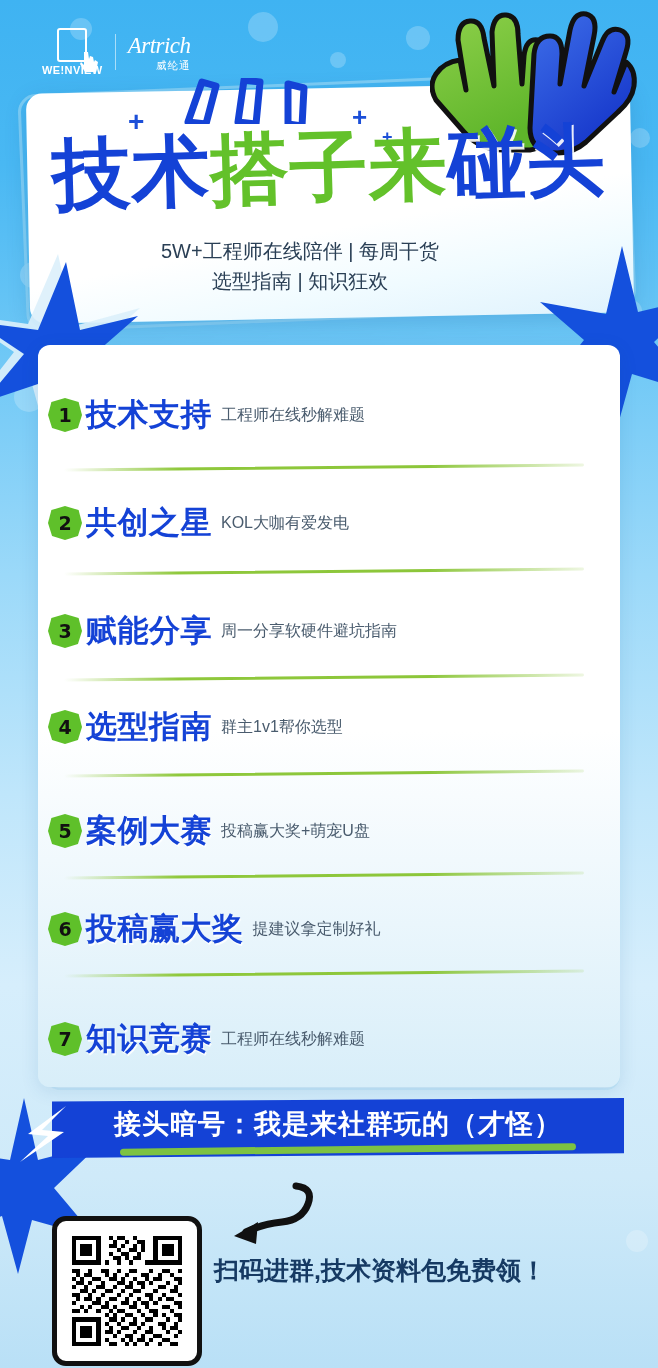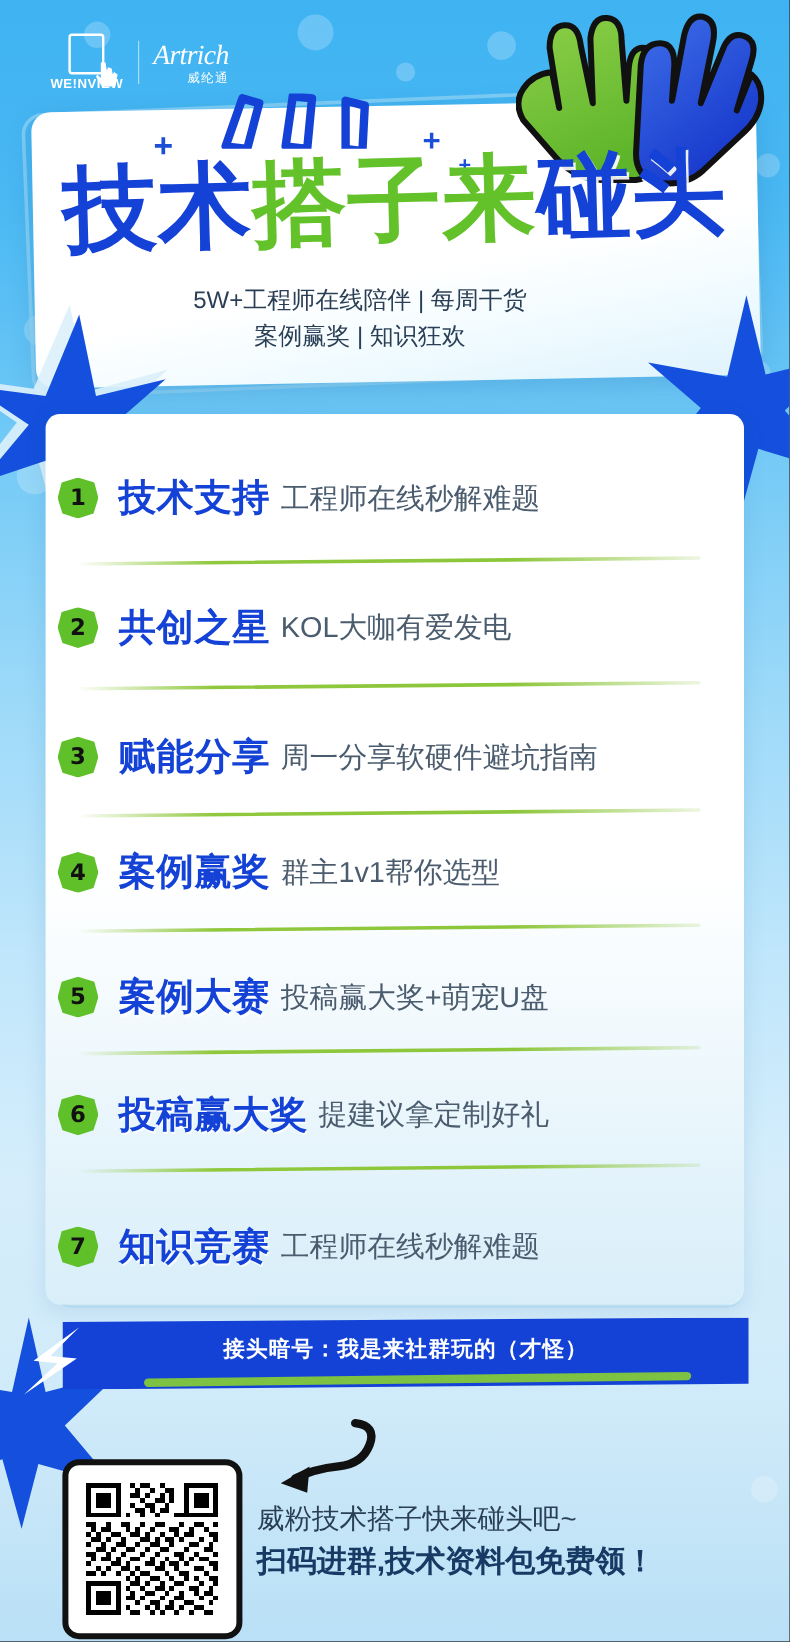--- a/index.html
+++ b/index.html
@@ -75,40 +75,40 @@
 
   .item{position:absolute;left:0;width:582px;display:flex;align-items:center;z-index:15;}
   .badge{
     position:relative;width:34px;height:34px;flex:0 0 34px;margin-left:48px;
     display:flex;align-items:center;justify-content:center;
     background:#5fc02a;
     clip-path:polygon(50% 0%,90% 12%,100% 50%,88% 88%,50% 100%,12% 88%,0% 50%,10% 12%);
   }
   .badge span{color:#111;font-size:19px;font-weight:bold;line-height:1;font-family:"DejaVu Sans",sans-serif;}
   .item-title{
-    color:#1442d6;font-size:31px;font-weight:bold;letter-spacing:.5px;margin-left:17px;
+    color:#1442d6;font-size:31px;font-weight:bold;letter-spacing:.5px;margin-left:4px;
     white-space:nowrap;text-shadow:1px 2px 0 rgba(255,255,255,.85);
   }
   .item-desc{
-    color:#4a5c6e;font-size:24px;margin-left:9px;white-space:nowrap;font-weight:normal;text-align:right;
+    color:#4a5c6e;font-size:16px;margin-left:9px;white-space:nowrap;font-weight:normal;text-align:right;
   }
   .divider{
     position:absolute;left:64px;width:520px;height:3px;z-index:14;
     background:linear-gradient(90deg,rgba(131,196,60,0) 0%,#8fc83c 22%,#8cc63a 70%,rgba(140,198,58,.15) 100%);
     transform:rotate(-.55deg);border-radius:2px;
   }
 
   
   .banner{
     position:absolute;left:52px;top:1098px;width:572px;height:60px;z-index:22;
     background:#1442d6;
     clip-path:polygon(0 6%,100% 0,100% 92%,0 100%);
     display:flex;align-items:center;justify-content:center;
   }
-  .banner span{color:#fff;font-size:18px;font-weight:bold;letter-spacing:1px;white-space:nowrap;
+  .banner span{color:#fff;font-size:27px;font-weight:bold;letter-spacing:1px;white-space:nowrap;
     transform:translateY(-4px);}
   .banner-underline{
     position:absolute;left:120px;top:1146px;width:456px;height:7px;z-index:23;
     background:#7dc242;border-radius:4px;transform:rotate(-.7deg);
   }
   .banner-flash{position:absolute;left:18px;top:1104px;z-index:24;}
 
   
   .qr-box{
     position:absolute;left:52px;top:1216px;width:140px;height:140px;z-index:20;
@@ -192,21 +192,21 @@
   <div class="plusmark" style="left:128px;top:108px;font-size:28px;">+</div>
   <div class="plusmark" style="left:352px;top:104px;font-size:26px;">+</div>
   <div class="plusmark" style="left:382px;top:128px;font-size:18px;">+</div>
 
   <div class="title">
     <span class="b">技术</span><span class="g">搭子来</span><span class="b">碰头</span>
   </div>
 
   <div class="subtitle">
     <div>5W+工程师在线陪伴 | 每周干货</div>
-    <div>案例赢奖 | 知识狂欢</div>
+    <div>选型指南 | 知识狂欢</div>
   </div>
 
   <div class="star" style="left:-46px;top:252px;">
     <svg width="190" height="200" viewBox="0 0 190 200">
       <path d="M104 2 L120 74 L186 56 L132 104 L178 158 L112 136 L96 198 L78 132 L18 154 L60 100 L4 62 L74 72 Z" fill="#dbf0fb" opacity=".9"></path>
       <path d="M112 10 L126 78 L184 64 L136 106 L176 154 L116 136 L100 192 L84 132 L30 150 L70 102 L22 70 L84 78 Z" fill="#1450dd"></path>
     </svg>
   </div>
   <div class="star" style="left:540px;top:244px;">
     <svg width="176" height="190" viewBox="0 0 176 190">
@@ -246,21 +246,21 @@
       </div>
     <div class="item-title">赋能分享</div>
     <div class="item-desc">周一分享软硬件避坑指南</div>
   </div>
   <div class="divider" style="top:676px;"></div>
 
   <div class="item" style="top:706px;">
     <div class="badge">
         <span>4</span>
       </div>
-    <div class="item-title">案例赢奖</div>
+    <div class="item-title">选型指南</div>
     <div class="item-desc">群主1v1帮你选型</div>
   </div>
   <div class="divider" style="top:772px;"></div>
 
   <div class="item" style="top:810px;">
     <div class="badge">
         <span>5</span>
       </div>
     <div class="item-title">案例大赛</div>
     <div class="item-desc">投稿赢大奖+萌宠U盘</div>
@@ -473,17 +473,16 @@
   </div>
 
   <div class="arrow">
     <svg width="110" height="80" viewBox="0 0 110 80">
       <path d="M86 8 Q104 10 98 26 Q92 42 72 44 Q52 46 36 54" fill="none" stroke="#111" stroke-width="7" stroke-linecap="round"></path>
       <path d="M24 58 L48 44 L46 66 Z" fill="#111"></path>
     </svg>
   </div>
 
   <div class="cta">
-    <div class="cta-line1">威粉技术搭子快来碰头吧~</div>
     <div class="cta-line2">扫码进群,技术资料包免费领！</div>
   </div>
 
 </div>
 
 </body></html>

